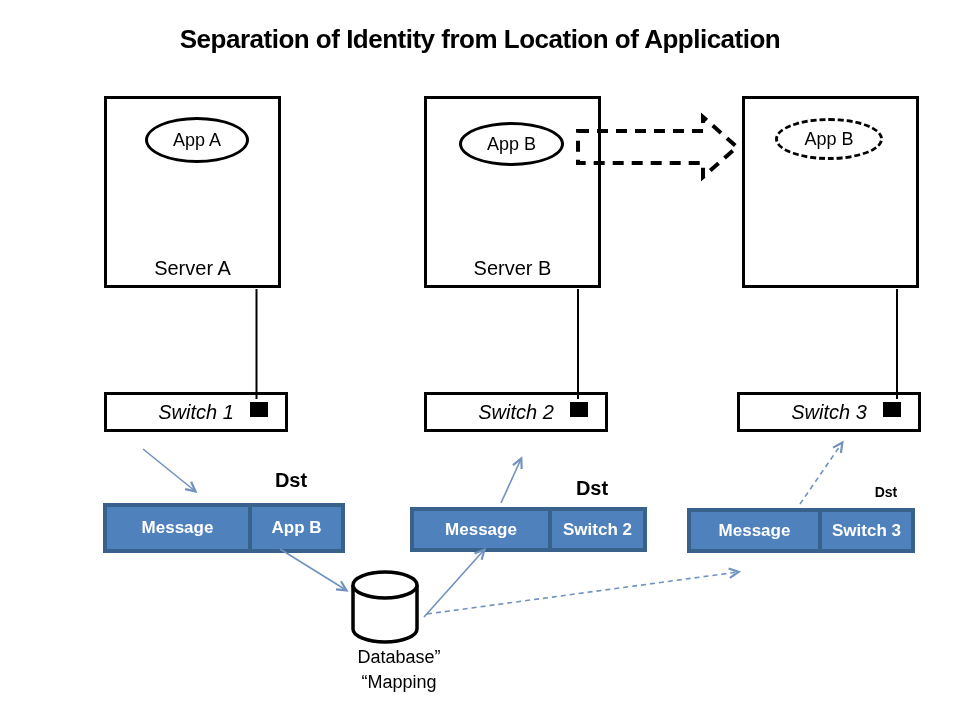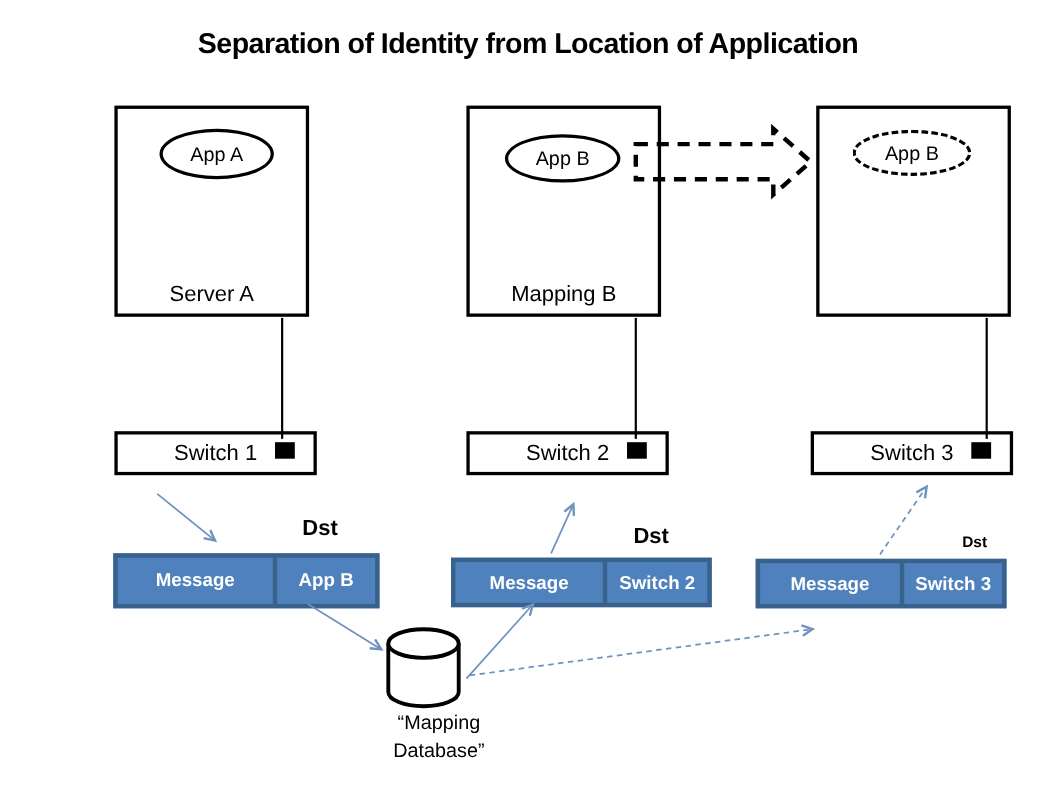--- a/index.html
+++ b/index.html
@@ -26,21 +26,21 @@
     position:absolute;border:3px solid var(--outline-black);border-radius:50%;
     display:flex;align-items:center;justify-content:center;
     font-size:18px;background:#fff;
   }
   .app-ellipse.dashed{border-style:dashed;}
   .server-name{
     position:absolute;left:0;right:0;bottom:5px;text-align:center;font-size:20px;
   }
   .switch-box{
     width:178px;height:34px;border:3px solid var(--outline-black);background:#fff;
-    display:flex;align-items:center;justify-content:center;font-size:20px;
+    display:flex;align-items:center;justify-content:center;font-size:20px;font-style:italic;
   }
   .port-square{
     position:absolute;right:17px;top:7px;width:18px;height:15px;background:#000;
   }
   .msg-bar{
     display:flex;background:var(--message-bar-fill);
     border:4px solid var(--message-bar-border);
     color:var(--text-on-bar);font-size:17px;font-weight:700;
   }
   .msg-cell{display:flex;align-items:center;justify-content:center;}
@@ -67,21 +67,21 @@
     </div>
     <div class="server-name">Server A</div>
   </div>
 
   <div class="abs title">Separation of Identity from Location of Application</div>
 
   <div class="abs server-box" style="left:424px;top:96px;">
     <div class="app-ellipse" style="left:32px;top:23px;width:99px;height:38px;">
       <span>App B</span>
     </div>
-    <div class="server-name">Mapping B</div>
+    <div class="server-name">Server B</div>
   </div>
 
   <div class="abs server-box" style="left:742px;top:96px;">
     <div class="app-ellipse dashed" style="left:30px;top:19px;width:102px;height:36px;">
       <span>App B</span>
     </div>
   </div>
 
   <div class="abs switch-box" style="left:104px;top:392px;">
     <span>Switch 1</span>
@@ -107,22 +107,22 @@
   <div class="abs msg-bar" style="left:410px;top:507px;width:229px;height:37px;">
     <div class="msg-cell" style="width:134px;">Message</div>
     <div class="msg-cell dst">Switch 2</div>
   </div>
   <div class="abs msg-bar" style="left:687px;top:508px;width:220px;height:37px;">
     <div class="msg-cell" style="width:127px;">Message</div>
     <div class="msg-cell dst">Switch 3</div>
   </div>
 
   <div class="abs db-label" style="left:329px;top:645px;">
+    <div>Database”</div>
     <div>“Mapping</div>
-    <div>Database”</div>
   </div>
 
   <svg class="overlay" width="960" height="720" viewBox="0 0 960 720">
     <defs>
       <marker id="ah" viewBox="0 0 10 10" refX="7.5" refY="5" markerWidth="8.5" markerHeight="8.5" orient="auto-start-reverse">
         <path class="ah-path" d="M1 1.5 L8 5 L1 8.5"></path>
       </marker>
     </defs>
 
     <path class="black-line" d="M256.5 289 V399"></path>

